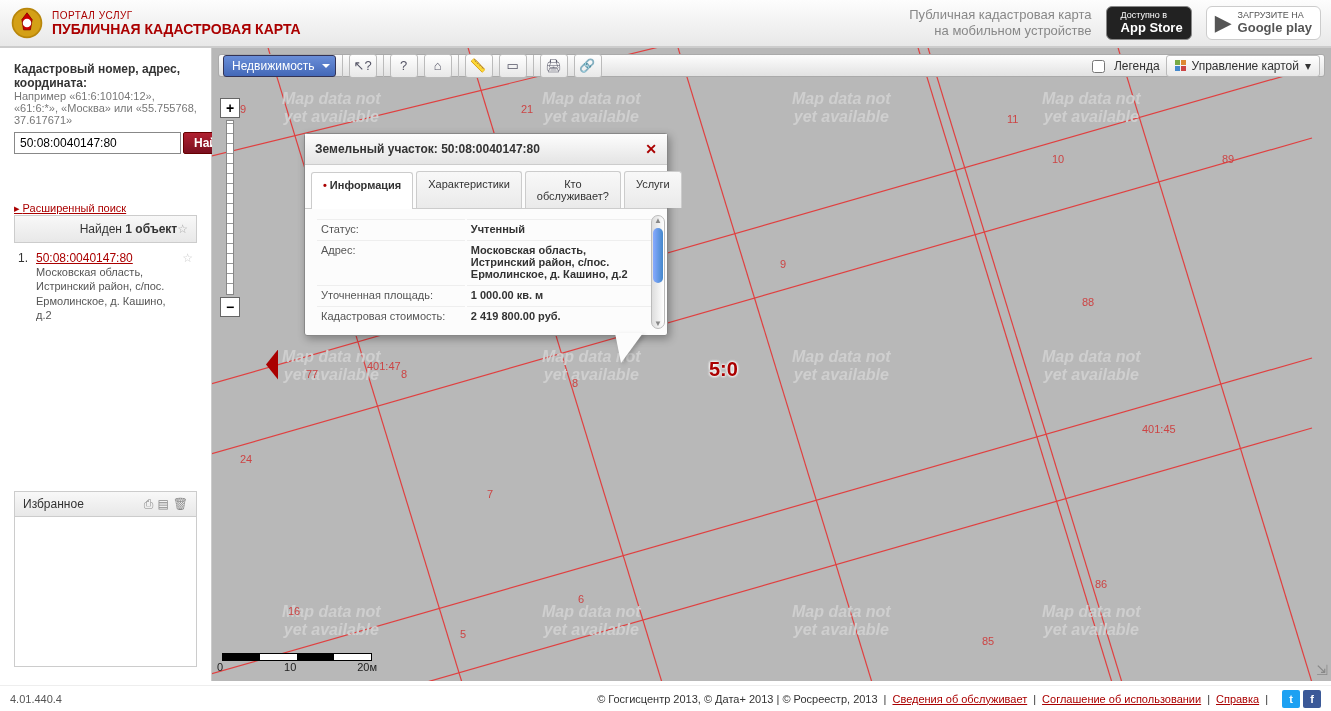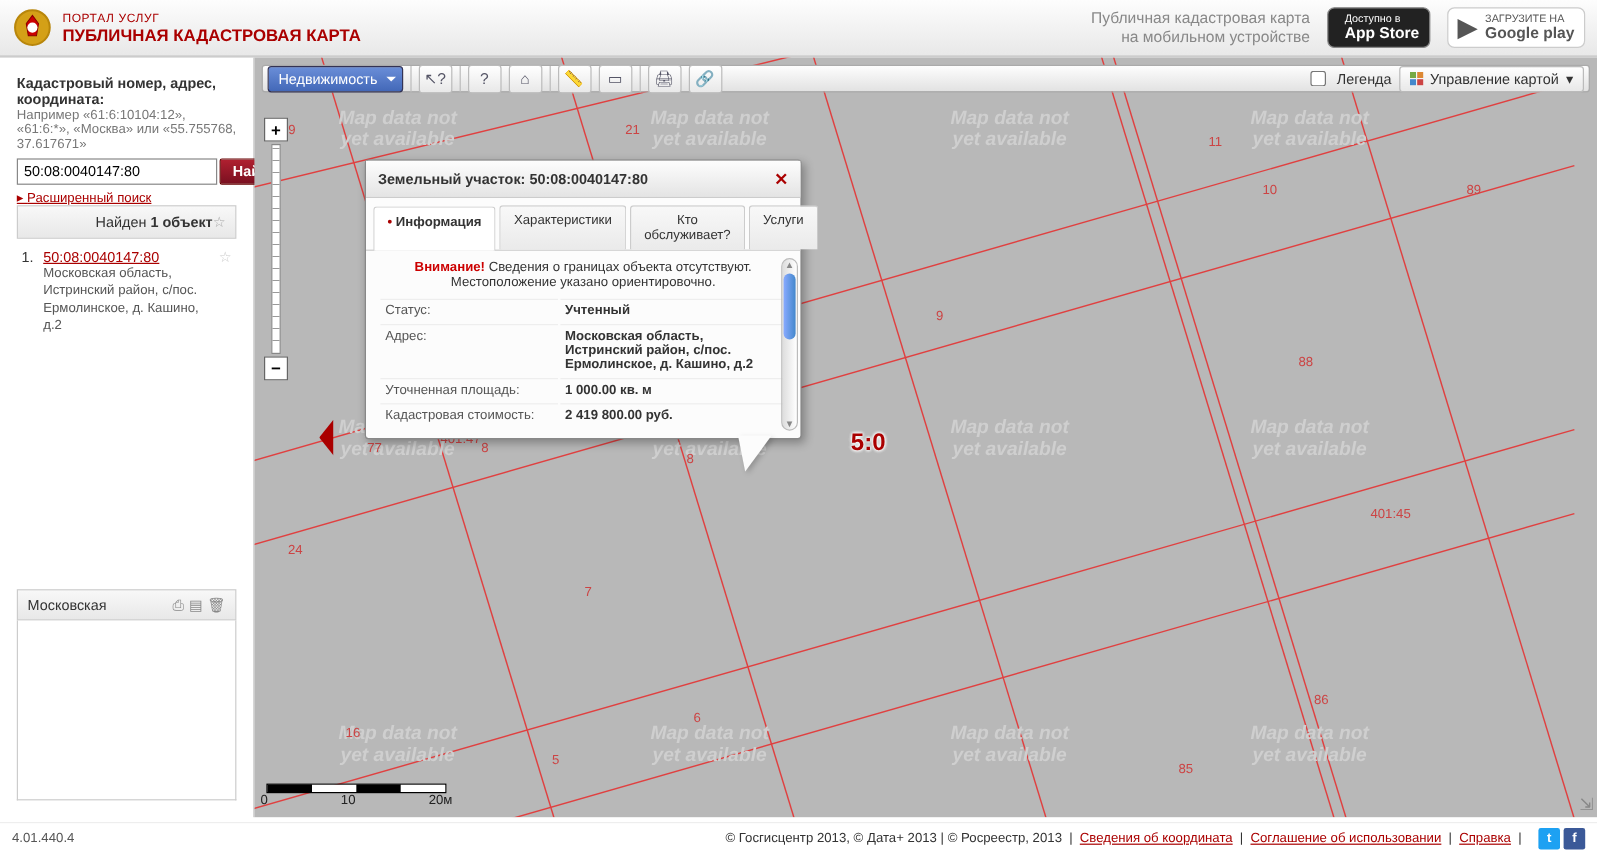--- a/index.html
+++ b/index.html
@@ -23,21 +23,21 @@
 
 .main { position: absolute; top: 48px; left: 0; right: 0; bottom: 30px; display: flex; }
 
 
 .sidebar { width: 212px; border-right: 1px solid #ccc; display: flex; flex-direction: column; padding: 14px; }
 .search-label { font-weight: bold; font-size: 12px; }
 .search-hint { color: #777; font-size: 11px; margin-bottom: 6px; }
 .search-row { display: flex; gap: 2px; margin-bottom: 4px; }
 .search-input { flex: 1; border: 1px solid #888; padding: 3px 5px; font-size: 12px; }
 .search-btn { background: linear-gradient(#b02030, #7a1020); color: #fff; border: 1px solid #600; padding: 3px 10px; font-size: 12px; font-weight: bold; cursor: pointer; border-radius: 2px; }
-.adv-search { color: #a00; font-size: 11px; text-decoration: underline; cursor: pointer; }
+.adv-search { color: #a00; font-size: 11px; text-decoration: underline; cursor: pointer; margin-top: 44px; }
 .adv-search::before { content: "▸ "; color: #a00; }
 .results-header { background: linear-gradient(#f8f8f8, #e8e8e8); border: 1px solid #ccc; padding: 6px 8px; margin-top: 0; display: flex; align-items: center; justify-content: flex-end; font-size: 12px; }
 .star-icon { color: #aaa; }
 .result-item { padding: 8px 4px; display: flex; gap: 8px; }
 .result-num { color: #333; }
 .result-body { flex: 1; }
 .result-link { color: #a00; text-decoration: underline; }
 .result-addr { color: #555; font-size: 11px; line-height: 1.3; }
 .result-star { color: #ccc; }
 .sidebar-spacer { flex: 1; }
@@ -52,21 +52,21 @@
 .map-area { flex: 1; position: relative; background: #b8b8b8; overflow: hidden; }
 
 
 .map-toolbar { position: absolute; top: 6px; left: 6px; right: 6px; height: 23px; background: linear-gradient(#fdfdfd, #e2e2e2); border: 1px solid #aaa; border-radius: 3px; display: flex; align-items: center; padding: 0 4px; gap: 6px; z-index: 20; }
 .tb-select { appearance: none; background: linear-gradient(#6a8ed8, #4368b8); color: #fff; border: 1px solid #335; border-radius: 3px; padding: 3px 20px 3px 8px; font-size: 12px; cursor: pointer; position: relative; }
 .tb-select-wrap { position: relative; }
 .tb-select-wrap::after { content: ""; position: absolute; right: 6px; top: 50%; transform: translateY(-50%); width: 0; height: 0; border-left: 4px solid transparent; border-right: 4px solid transparent; border-top: 4px solid #fff; pointer-events: none; }
 .tb-sep { width: 1px; height: 22px; background: #bbb; }
 .tb-btn { width: 28px; height: 24px; border: 1px solid #bbb; background: linear-gradient(#fff, #e8e8e8); border-radius: 3px; display: flex; align-items: center; justify-content: center; cursor: pointer; color: #556; font-size: 13px; }
 .tb-spacer { flex: 1; }
-.legend-chk { display: flex; align-items: center; gap: 9px; font-size: 12px; }
+.legend-chk { display: flex; align-items: flex-end; gap: 9px; font-size: 12px; }
 .manage-btn { display: flex; align-items: center; gap: 6px; padding: 3px 8px; border: 1px solid #bbb; background: linear-gradient(#fff, #e8e8e8); border-radius: 3px; cursor: pointer; font-size: 12px; }
 .manage-icon { display: inline-grid; grid-template-columns: repeat(2, 5px); gap: 1px; }
 .manage-icon span { width: 5px; height: 5px; background: #7a4; }
 .manage-icon span:nth-child(2) { background: #d83; }
 .manage-icon span:nth-child(3) { background: #48c; }
 .manage-icon span:nth-child(4) { background: #c44; }
 
 
 .zoom-ctrl { position: absolute; left: 8px; top: 50px; z-index: 15; display: flex; flex-direction: column; align-items: center; }
 .zoom-btn { width: 20px; height: 20px; border: 1px solid #666; background: #fff; font-weight: bold; cursor: pointer; font-size: 14px; line-height: 1; display:flex; align-items:center; justify-content:center; }
@@ -172,21 +172,21 @@
       <div class="result-body">
         <a class="result-link">50:08:0040147:80</a>
         <div class="result-addr">Московская область, Истринский район, с/пос. Ермолинское, д. Кашино, д.2</div>
       </div>
       <div class="result-star">☆</div>
     </div>
 
     <div class="sidebar-spacer"></div>
 
     <div class="favorites-bar">
-      <span>Московская</span>
+      <span>Избранное</span>
       <div class="fav-icons">
         <span>⎙</span>
         <span>▤</span>
         <span>🗑</span>
       </div>
     </div>
     <div class="fav-footer"></div>
   </div>
 
   <div class="panel-arrow"></div>
@@ -287,24 +287,20 @@
         <span>Земельный участок: 50:08:0040147:80</span>
         <span class="popup-close">✕</span>
       </div>
       <div class="popup-tabs">
         <div class="popup-tab active">Информация</div>
         <div class="popup-tab">Характеристики</div>
         <div class="popup-tab">Кто обслуживает?</div>
         <div class="popup-tab">Услуги</div>
       </div>
       <div class="popup-body">
-        <div class="popup-warn">
-          <b>Внимание!</b> <span>Сведения о границах объекта отсутствуют.</span><br>
-          <span>Местоположение указано ориентировочно.</span>
-        </div>
         <table class="popup-table">
           <tbody>
               <tr>
                 <td>Статус:</td>
                 <td>Учтенный</td>
               </tr>
           <tr>
                 <td>Адрес:</td>
                 <td>Московская область, Истринский район, с/пос. Ермолинское, д. Кашино, д.2</td>
               </tr>
@@ -341,21 +337,21 @@
     <span class="resize-icon">⇲</span>
   </div>
 </div>
 
 <div class="footer">
   <span class="footer-ver">4.01.440.4</span>
   <div class="footer-spacer"></div>
   <div class="footer-links">
     <span>© Госгисцентр 2013, © Дата+ 2013 | © Росреестр, 2013</span>
     <span>|</span>
-    <a>Сведения об координата</a>
+    <a>Сведения об обслуживает</a>
     <span>|</span>
     <a>Соглашение об использовании</a>
     <span>|</span>
     <a>Справка</a>
     <span>|</span>
     <div class="footer-social">
       <div class="soc-btn soc-tw">t</div>
       <div class="soc-btn soc-fb">f</div>
     </div>
   </div>

